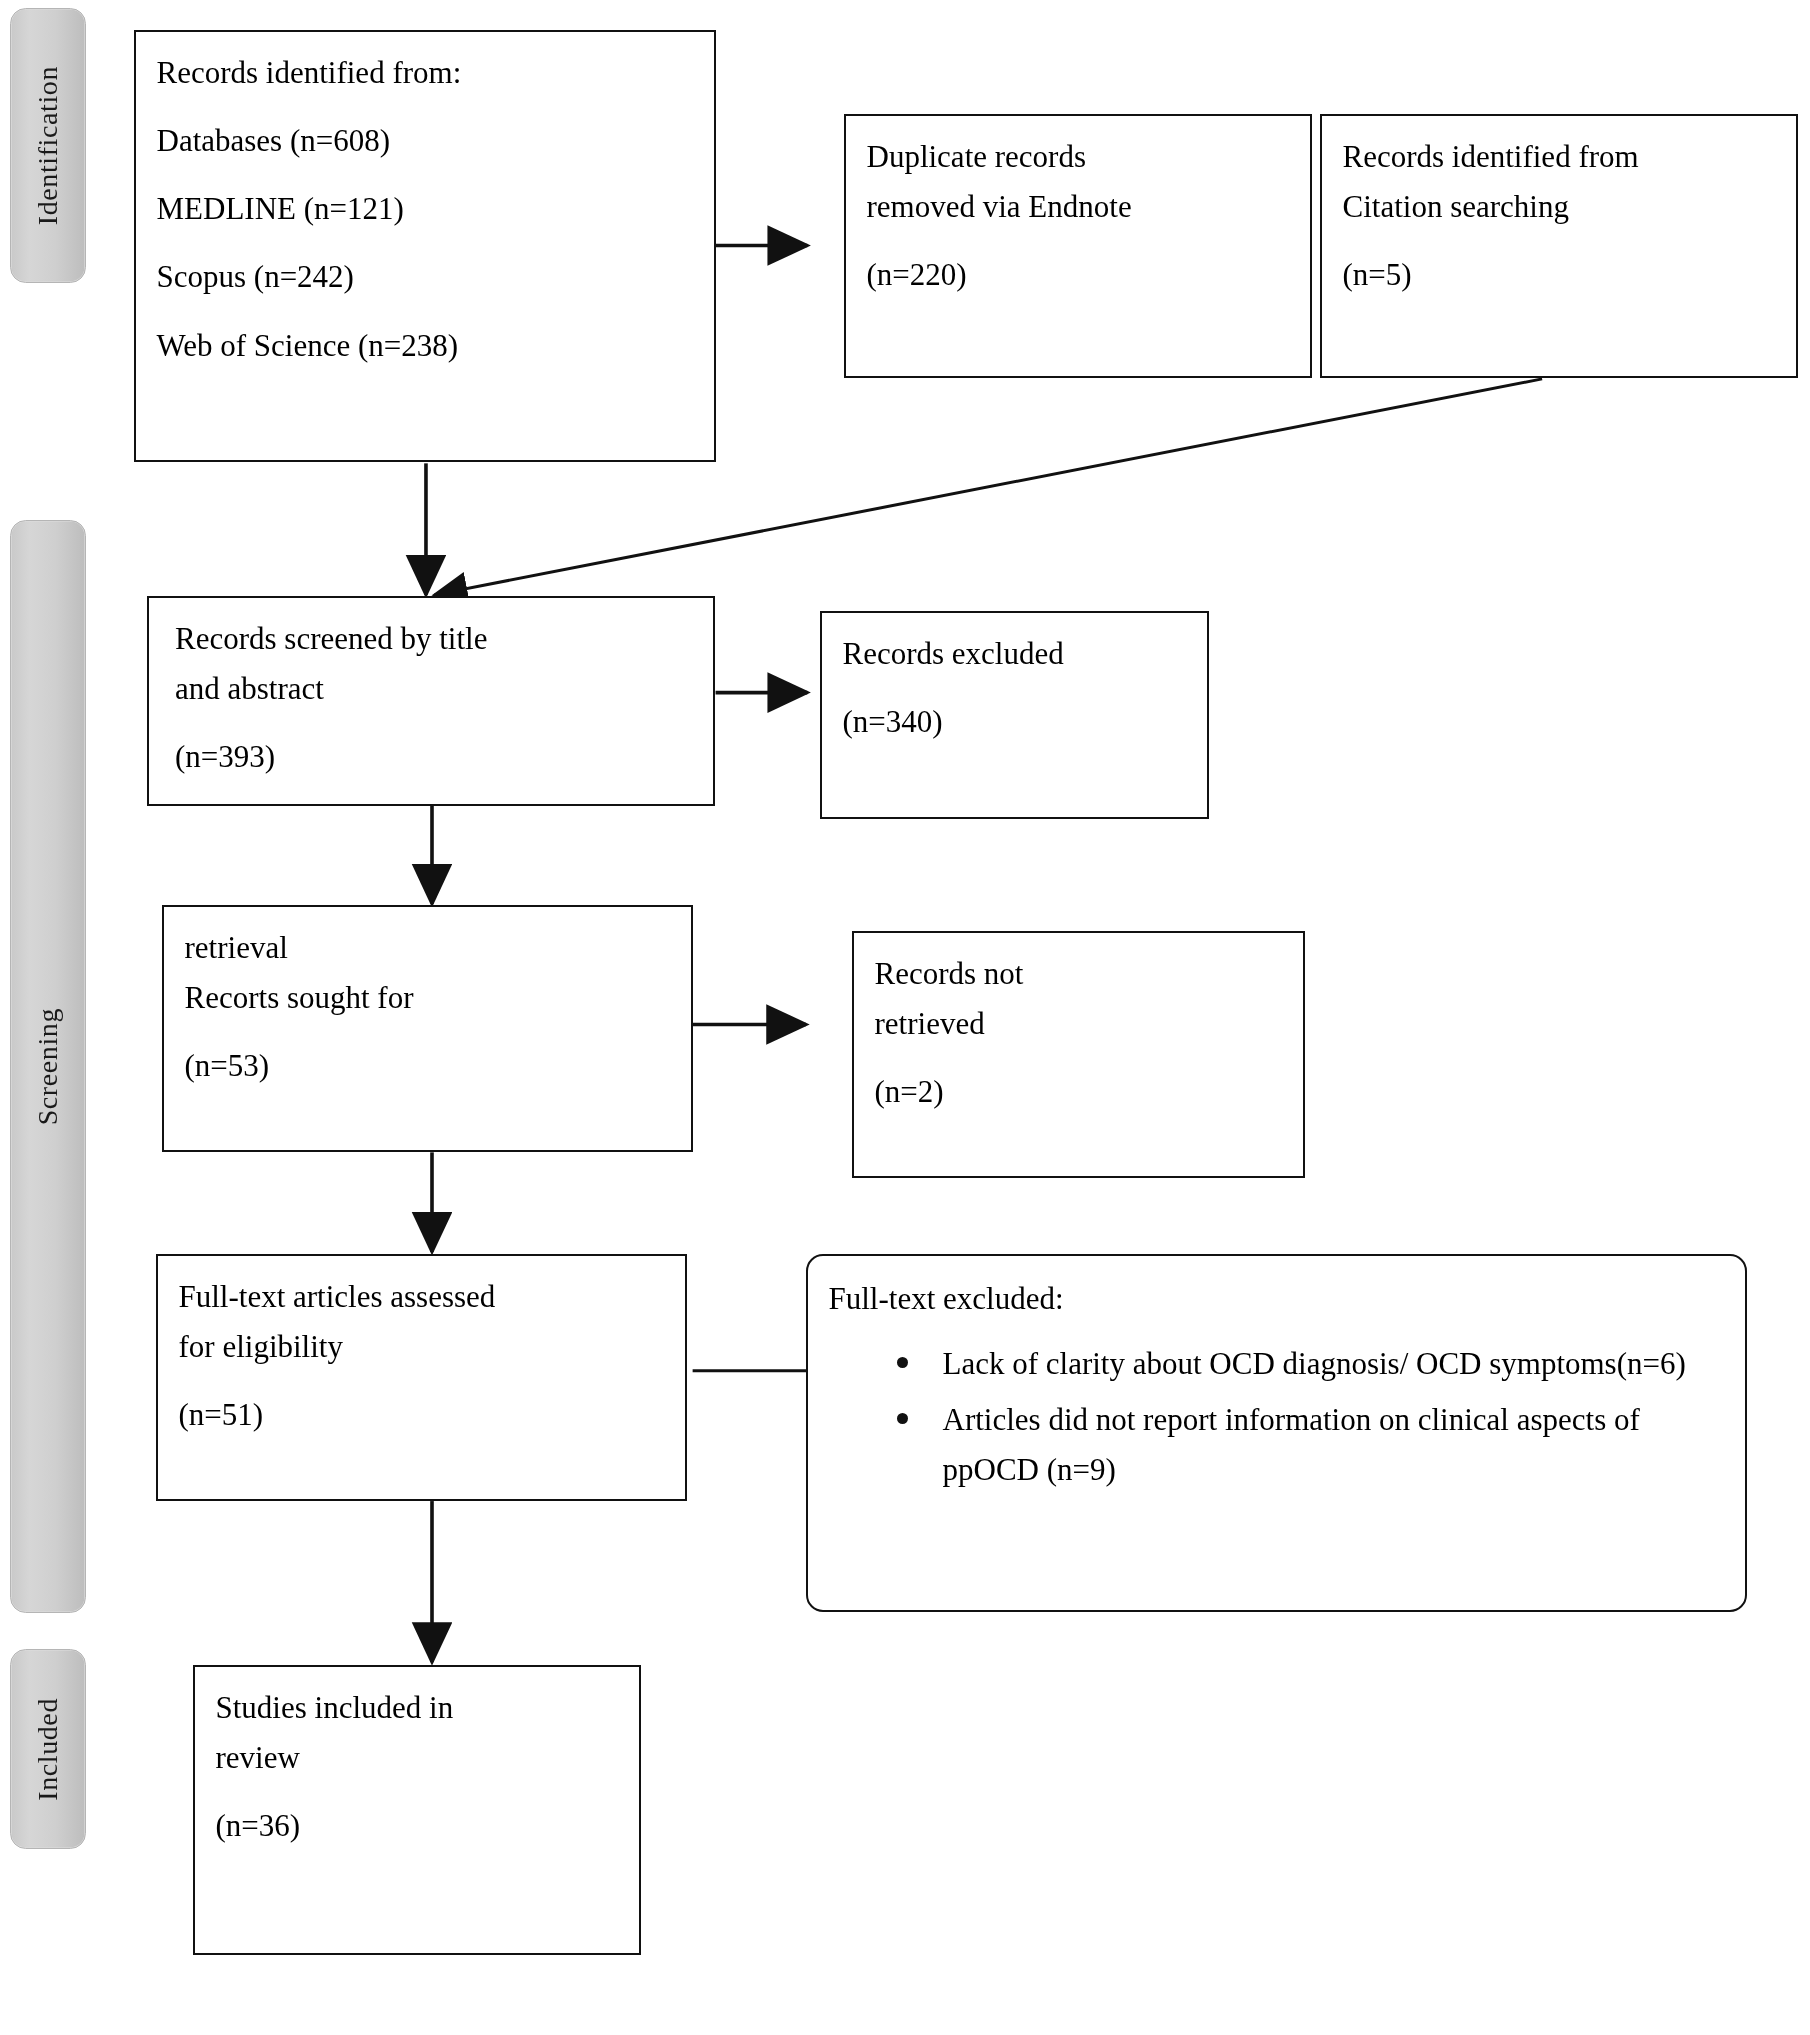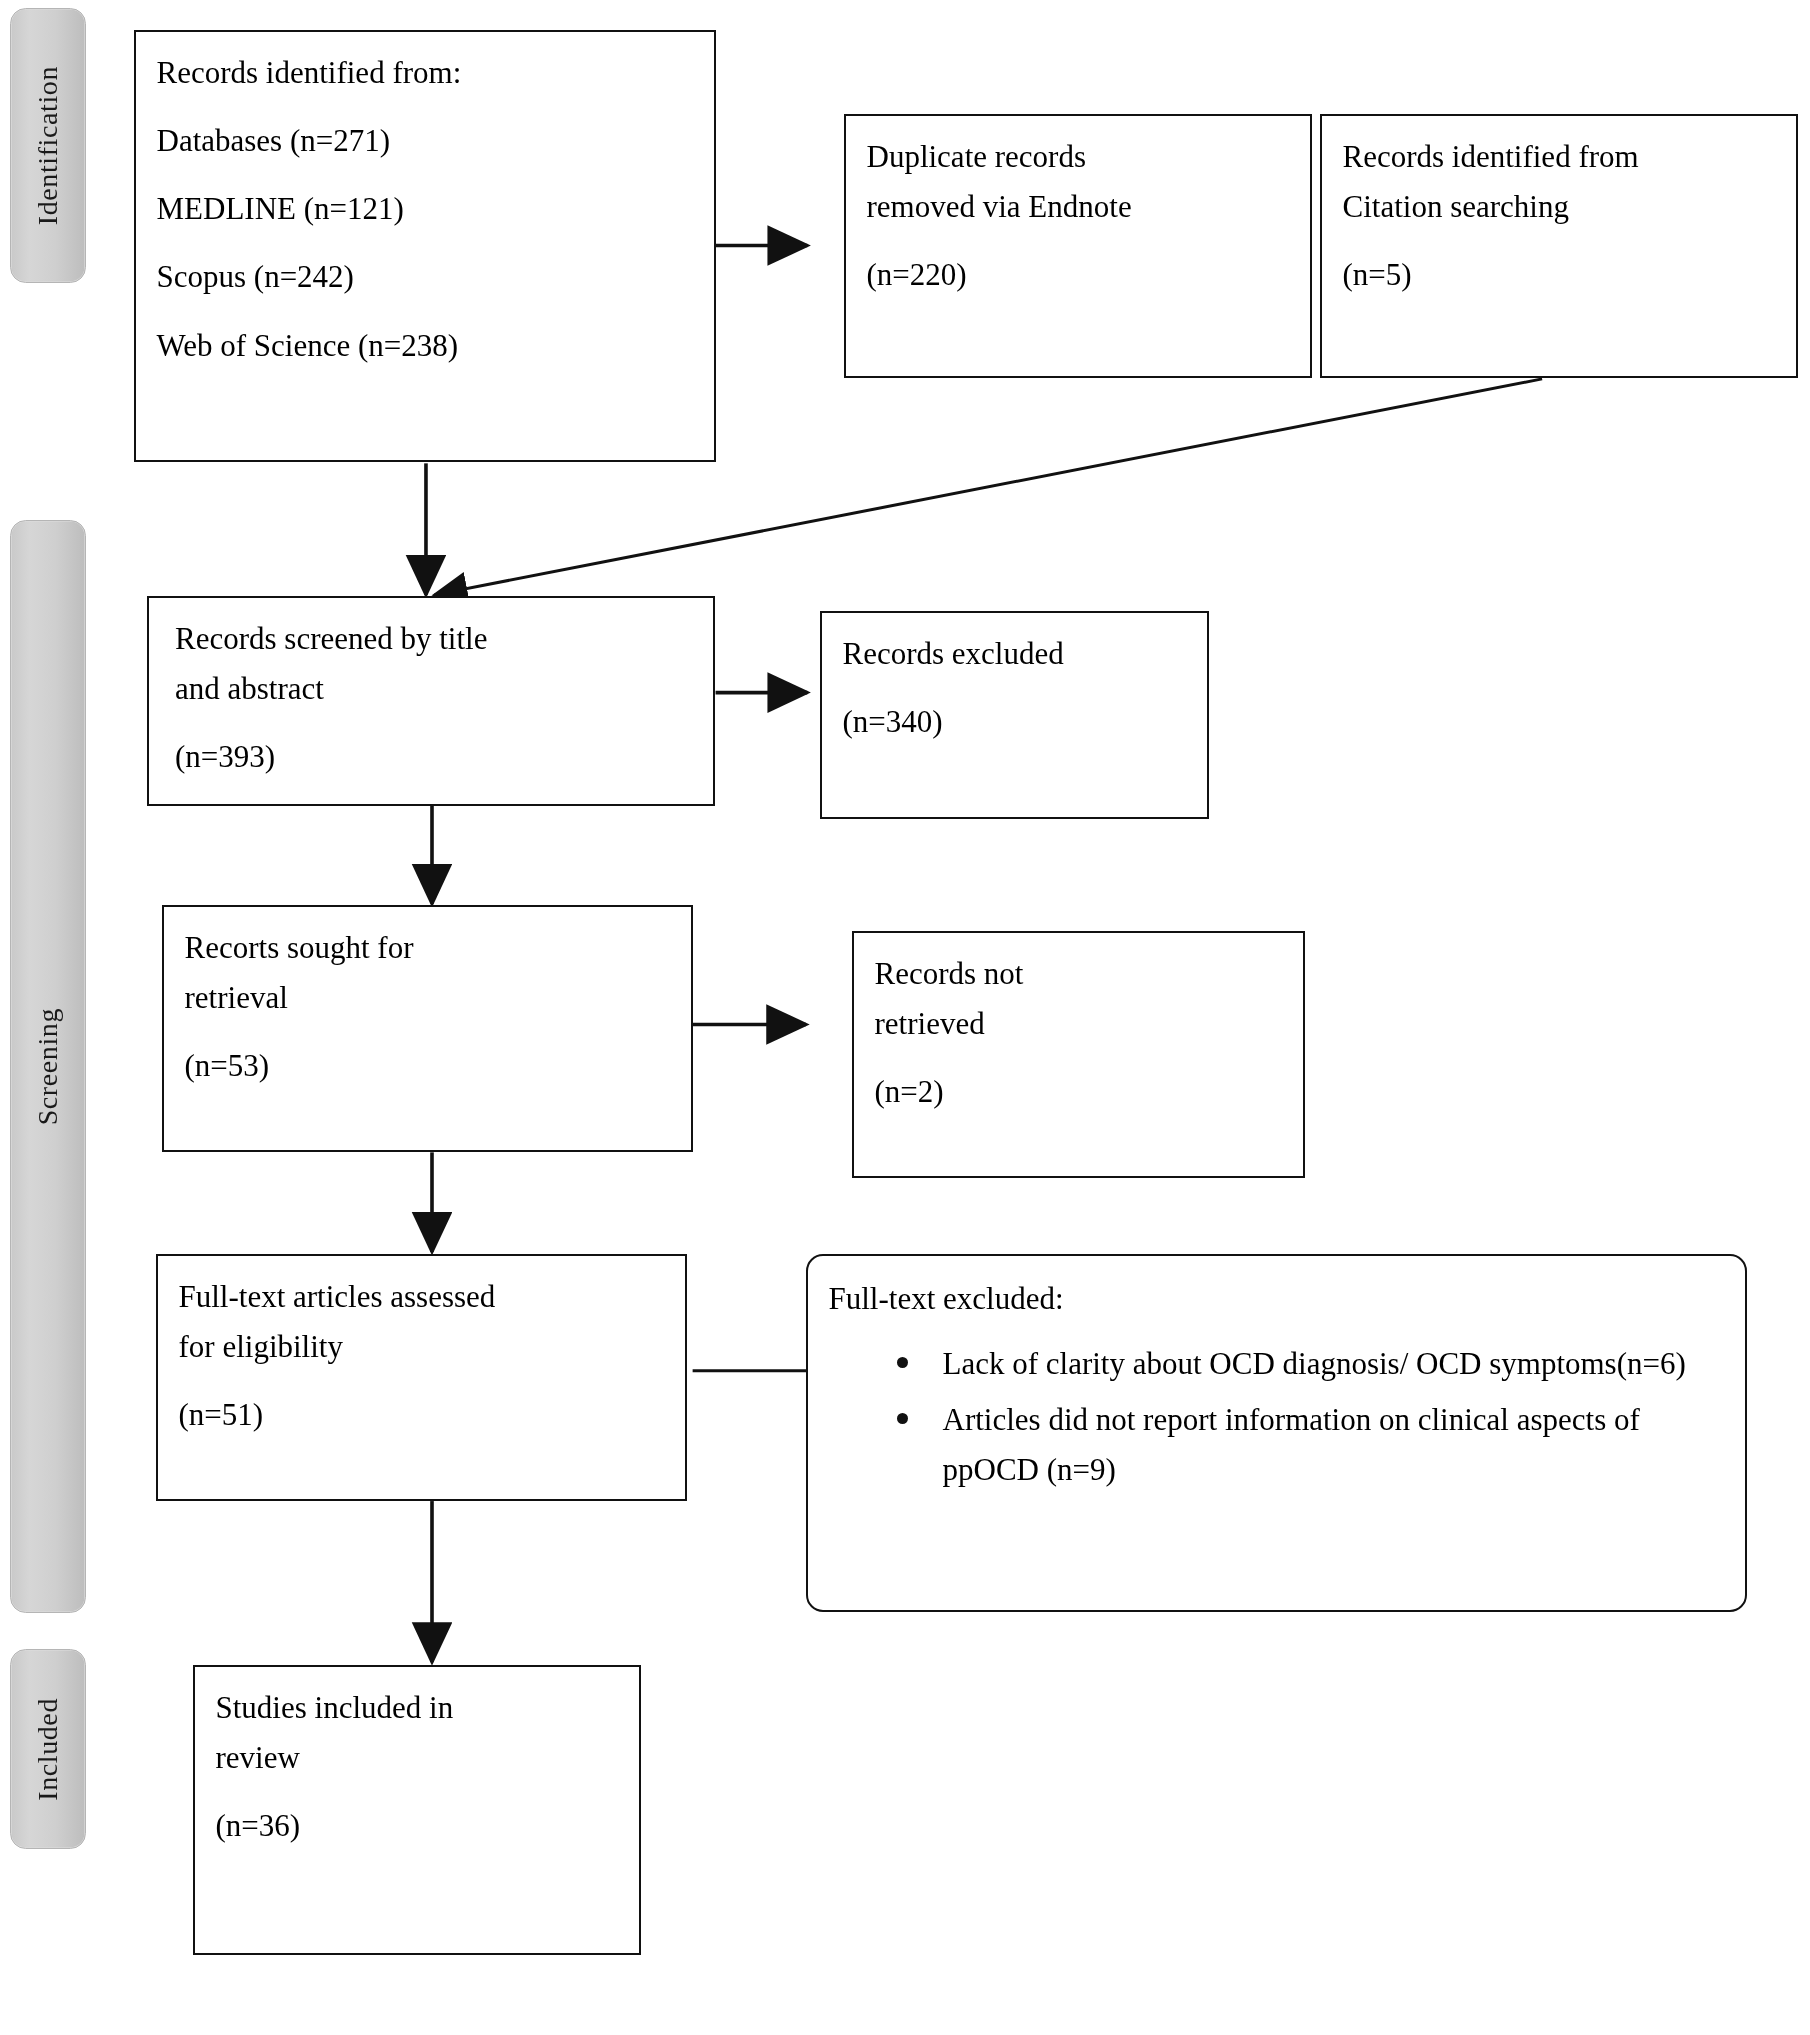--- a/index.html
+++ b/index.html
@@ -95,21 +95,21 @@
     <line x1="716" y1="1910" x2="716" y2="2075" stroke="#111" stroke-width="6" marker-end="url(#arrow)"></line>
 
     <line x1="1148" y1="2272" x2="1336" y2="2272" stroke="#111" stroke-width="5"></line>
 
     <line x1="716" y1="2488" x2="716" y2="2755" stroke="#111" stroke-width="6" marker-end="url(#arrow)"></line>
   </svg>
 
   <div class="node" style="left:134px;top:30px;width:582px;height:432px;">
     <div class="line">Records identified from:</div>
     <div class="gap"></div>
-    <div class="line">Databases (n=271)</div>
+    <div class="line">Databases (n=608)</div>
     <div class="gap"></div>
     <div class="line">MEDLINE (n=121)</div>
     <div class="gap"></div>
     <div class="line">Scopus (n=242)</div>
     <div class="gap"></div>
     <div class="line">Web of Science (n=238)</div>
   </div>
 
   <div class="node" style="left:816px;top:114px;width:468px;height:264px;margin-left:28px;">
     <div class="line">Duplicate records</div>
@@ -132,22 +132,22 @@
     <div class="line">(n=393)</div>
   </div>
 
   <div class="node" style="left:820px;top:611px;width:389px;height:208px;">
     <div class="line">Records excluded</div>
     <div class="gap"></div>
     <div class="line">(n=340)</div>
   </div>
 
   <div class="node" style="left:162px;top:905px;width:531px;height:247px;">
+    <div class="line">retrieval</div>
     <div class="line">Recorts sought for</div>
-    <div class="line">retrieval</div>
     <div class="gap"></div>
     <div class="line">(n=53)</div>
   </div>
 
   <div class="node" style="left:852px;top:905px;width:453px;height:247px;margin-top:26px;">
     <div class="line">Records not</div>
     <div class="line">retrieved</div>
     <div class="gap"></div>
     <div class="line">(n=2)</div>
   </div>

